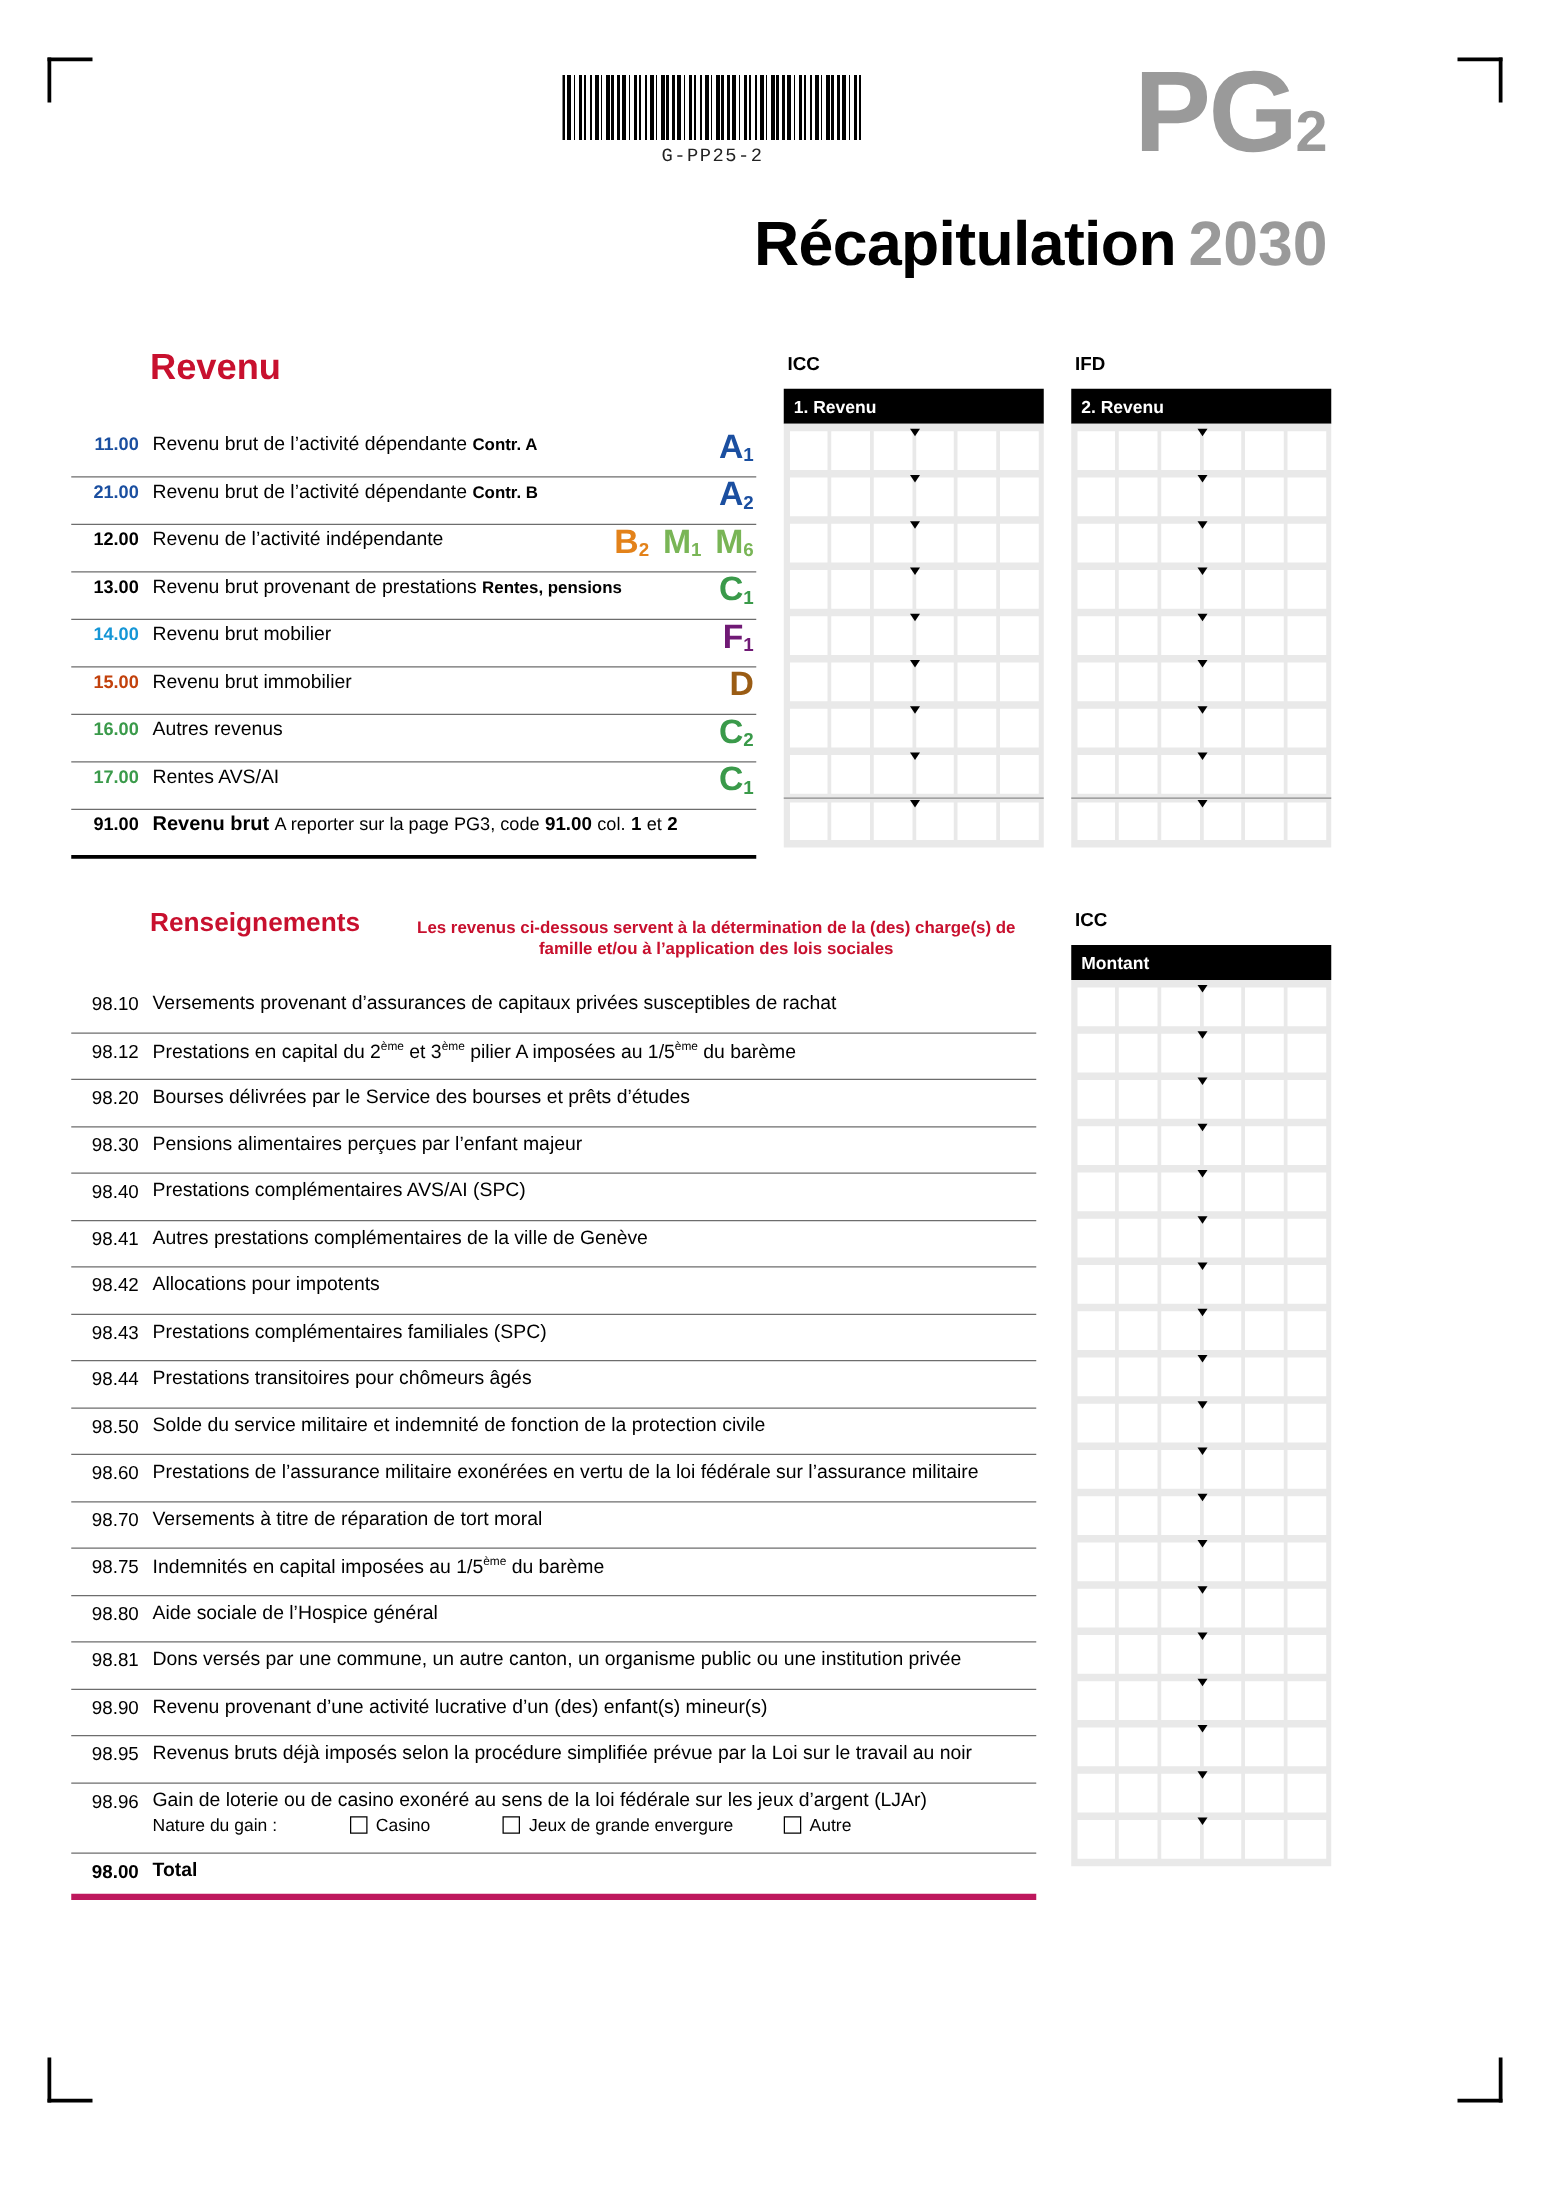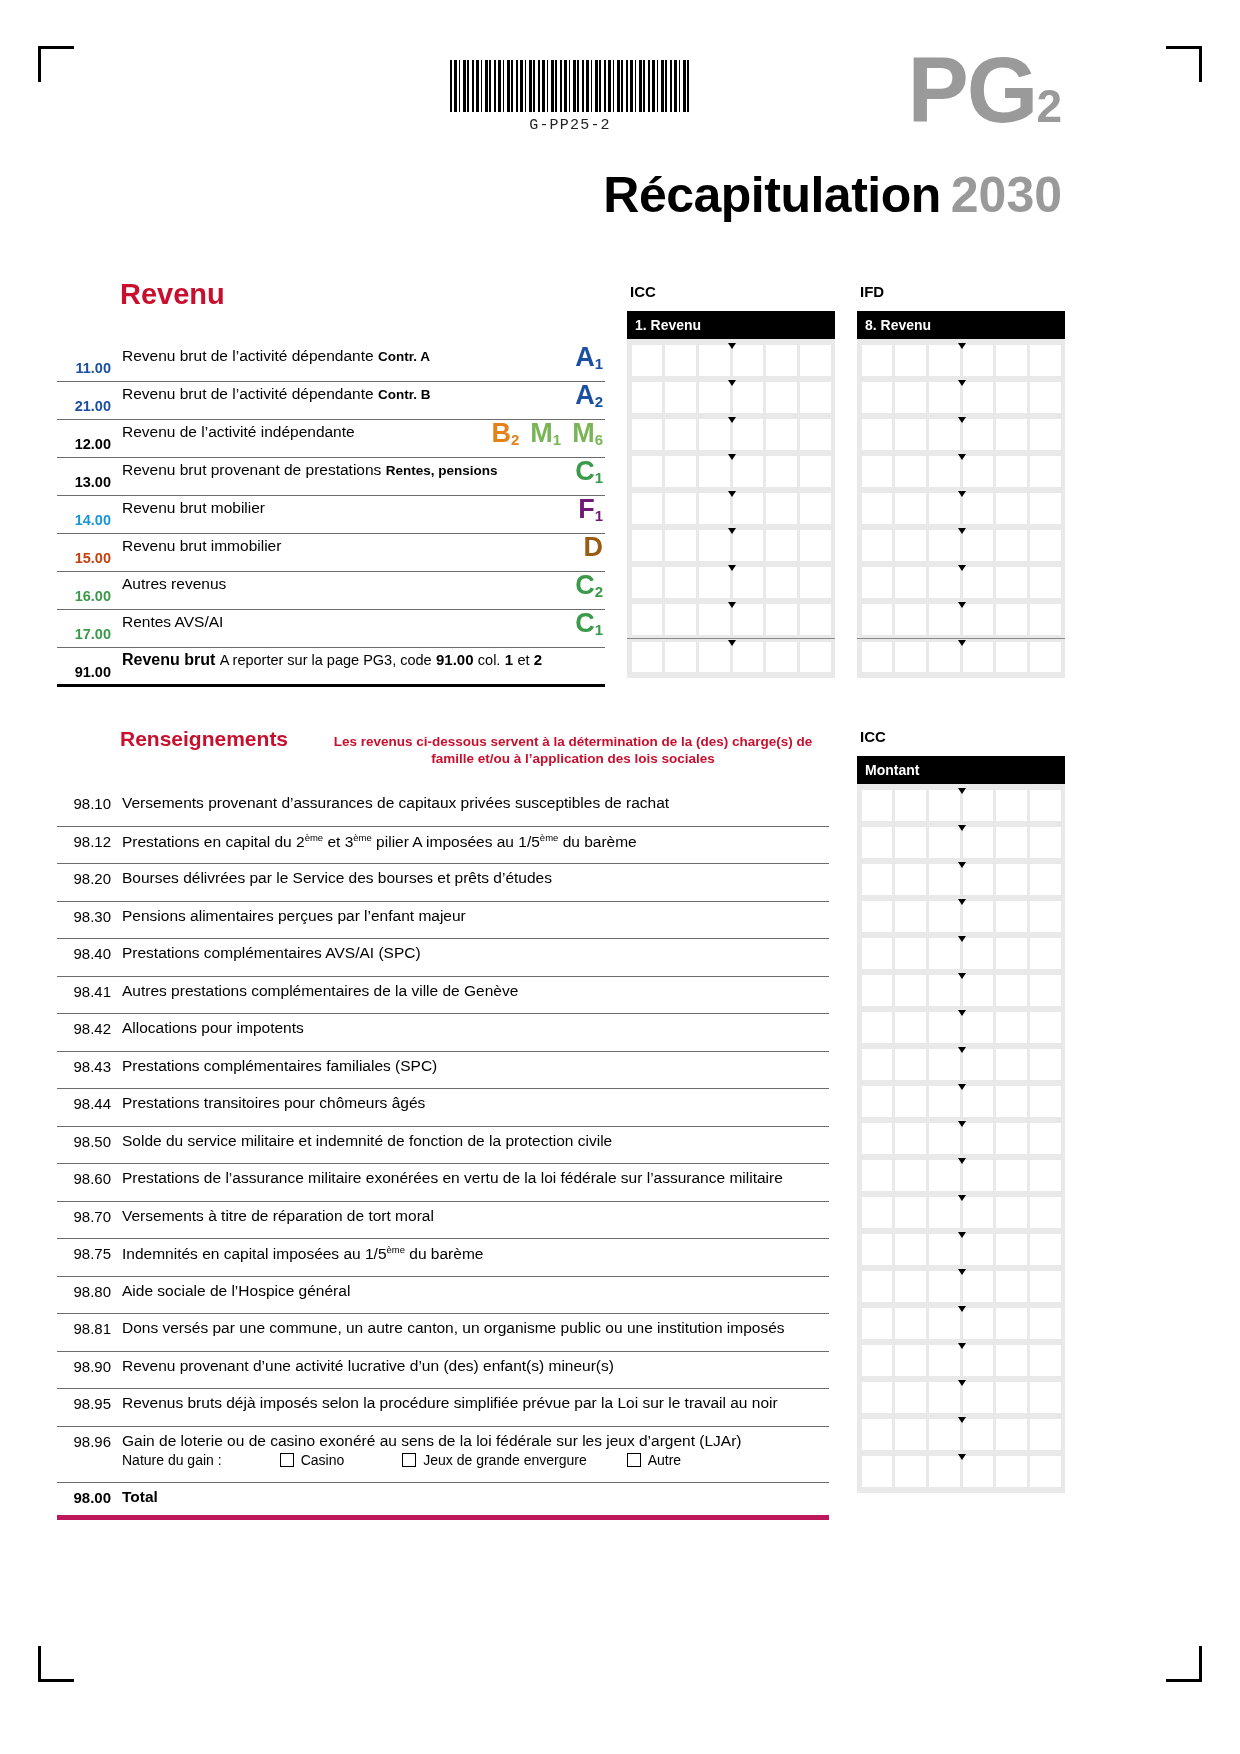--- a/index.html
+++ b/index.html
@@ -143,21 +143,20 @@
     height: 36px;
   }
   .rrow .code {
     width: 54px;
     text-align: right;
     font-size: 14.5px;
     font-weight: bold;
     color: #1b4fa0;
     padding-top: 4px;
     flex: none;
-    margin-top: 12px;
   }
   .rrow .code.dark  { color: #000; }
   .rrow .code.blue2 { color: #1b4fa0; }
   .rrow .code.teal  { color: #1596d6; }
   .rrow .code.brown { color: #c2410c; }
   .rrow .code.green { color: #3a9a4a; }
   .rrow .label {
     flex: 1;
     padding-left: 11px;
     padding-top: 3px;
@@ -467,21 +466,21 @@
         <div class="cell"></div>
         <div class="cell"></div>
         <div class="cell"></div>
         <div class="cell"></div>
         <div class="cell"></div>
         <div class="cell"></div>
       </div>
     </div>
 
   <div class="grid-head" style="left:860px; top:283px;">IFD</div>
-  <div class="grid-bar" style="left:857px; top:311px; width:208px; height:28px;">8. Revenu</div>
+  <div class="grid-bar" style="left:857px; top:311px; width:208px; height:28px;">2. Revenu</div>
   <div class="cellgrid" id="ifd-grid" style="left:857px; top:339px; width:208px;">
       <div class="cellrow">
         <div class="tick" style="left: 101px;"></div>
         <div class="cell"></div>
         <div class="cell"></div>
         <div class="cell"></div>
         <div class="cell"></div>
         <div class="cell"></div>
         <div class="cell"></div>
       </div>
@@ -614,21 +613,21 @@
       <div class="nrow">
         <div class="ncode">98.75</div>
         <div class="nlabel">Indemnités en capital imposées au 1/5<span class="sup">ème</span> du barème</div>
       </div>
       <div class="nrow">
         <div class="ncode">98.80</div>
         <div class="nlabel">Aide sociale de l’Hospice général</div>
       </div>
       <div class="nrow">
         <div class="ncode">98.81</div>
-        <div class="nlabel">Dons versés par une commune, un autre canton, un organisme public ou une institution imposés</div>
+        <div class="nlabel">Dons versés par une commune, un autre canton, un organisme public ou une institution privée</div>
       </div>
       <div class="nrow">
         <div class="ncode">98.90</div>
         <div class="nlabel">Revenu provenant d’une activité lucrative d’un (des) enfant(s) mineur(s)</div>
       </div>
       <div class="nrow">
         <div class="ncode">98.95</div>
         <div class="nlabel">Revenus bruts déjà imposés selon la procédure simplifiée prévue par la Loi sur le travail au noir</div>
       </div>
       <div class="nrow tall">

